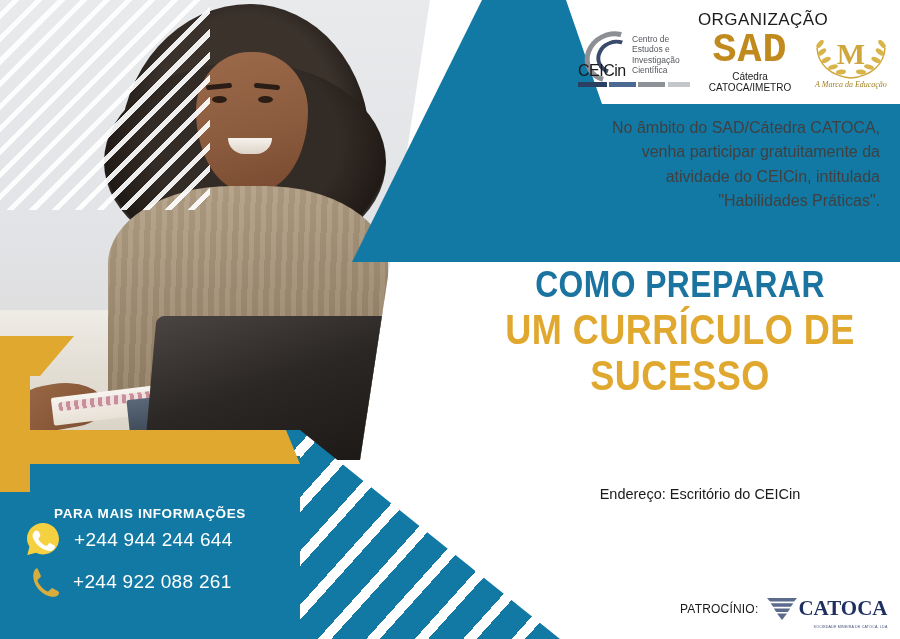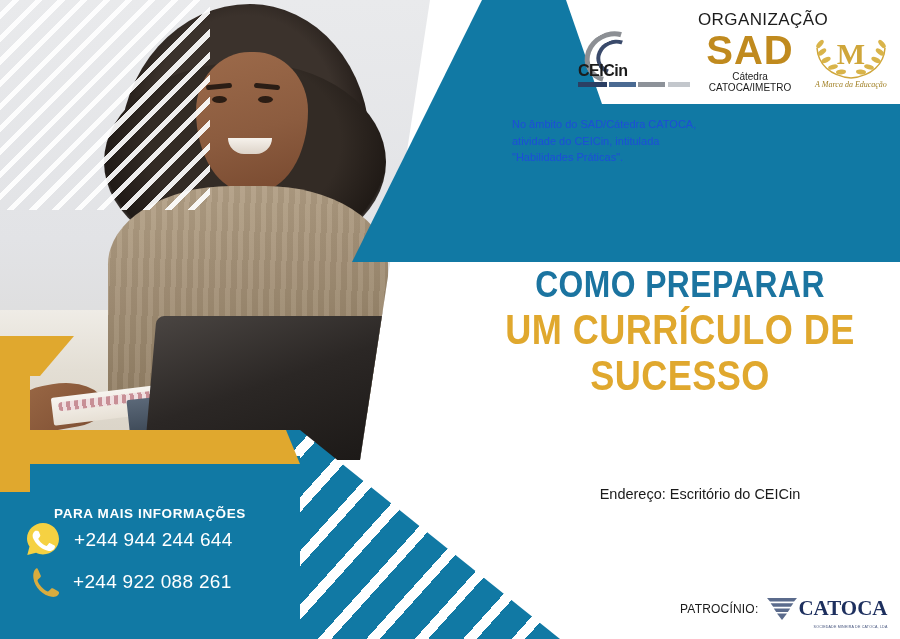--- a/index.html
+++ b/index.html
@@ -165,59 +165,59 @@
     transform:rotate(-28deg);
   }
   .ceicin-swirl2{
     position:absolute;left:20px;top:12px;width:30px;height:26px;
     border:4px solid #3a4a6b;border-radius:50%;
     border-right-color:transparent;border-bottom-color:transparent;
     transform:rotate(-24deg);
   }
   .ceicin-word{
     position:absolute;left:2px;top:34px;
-    font-weight:bold;font-size:16px;letter-spacing:-.5px;color:#1b1b1b;
+    font-weight:normal;font-size:16px;letter-spacing:-.5px;color:#1b1b1b;
   }
   .ceicin-sub{
     position:absolute;left:56px;top:6px;width:60px;
     font-size:8.5px;line-height:1.22;color:#54585e;
   }
   .ceicin-bars{
     position:absolute;left:2px;top:54px;width:112px;height:5px;
     background:linear-gradient(90deg,
       #2b3f63 0 26%, #ffffff 26% 28%,
       #4a6a92 28% 52%, #ffffff 52% 54%,
       #8d9299 54% 78%, #ffffff 78% 80%,
       #c3c7cc 80% 100%);
   }
 
   .logo-sad{position:relative;width:104px;height:92px;text-align:center;}
   .org-label{
     font-size:17px;letter-spacing:.4px;color:#1b1b1b;margin:0 0 1px;
   }
   .sad-mark{
-    font-family:Liberation Sans, sans-serif;font-weight:bold;
+    font-family:Liberation Mono, monospace;font-weight:bold;
     font-size:40px;line-height:.98;color:var(--sad-gold);
     letter-spacing:1px;
   }
   .sad-sub{font-size:10px;color:#1b1b1b;margin-top:1px;}
 
   .logo-med{position:relative;width:86px;height:78px;text-align:center;}
   .wreath{position:relative;width:86px;height:58px;margin:0 auto;}
   .wreath svg{display:block;}
   .med-script{
     font-family:"Liberation Serif",serif;font-style:italic;
     font-size:8px;color:#a07f22;margin-top:-2px;
   }
 
   
   .intro{
     position:absolute;left:512px;top:116px;width:368px;
-    color:#1d4ed8;
-    font-size:11px;line-height:1.52;
+    text-align:right;color:#404040;
+    font-size:16px;line-height:1.52;
   }
   .headline{
     position:absolute;left:470px;top:266px;width:420px;
     text-align:center;
   }
   .hl-line{
     font-family:"Liberation Sans Narrow","Liberation Sans",sans-serif;
     font-weight:bold;
     font-size:38px;line-height:1.04;
     letter-spacing:.5px;
@@ -319,20 +319,21 @@
   <div class="gold-under"></div>
   <div class="gold-left"></div>
   <div class="gold-corner"></div>
 
   <div class="logos">
 
     <div class="logo-ceicin">
       <div class="ceicin-swirl"></div>
       <div class="ceicin-swirl2"></div>
       <div class="ceicin-word"><span>CEICin</span></div>
+      <div class="ceicin-sub">Centro de Estudos e Investigação Científica</div>
       <div class="ceicin-bars"></div>
     </div>
 
     <div class="logo-sad">
       <div class="org-label">ORGANIZAÇÃO</div>
       <div class="sad-mark">SAD</div>
       <div class="sad-sub">Cátedra CATOCA/IMETRO</div>
     </div>
 
     <div class="logo-med">
@@ -356,20 +357,21 @@
           </g>
           <text x="43" y="40" text-anchor="middle" font-family="Liberation Serif, serif" font-weight="bold" font-size="30" fill="#cfa63a">M</text>
         </svg>
       </div>
       <div class="med-script">A Marca da Educação</div>
     </div>
   </div>
 
   <div class="intro">
     <div>No âmbito do SAD/Cátedra CATOCA,</div>
+    <div>venha participar gratuitamente da</div>
     <div>atividade do CEICin, intitulada</div>
     <div>"Habilidades Práticas".</div>
   </div>
 
   <div class="headline">
     <div class="hl-line hl-1">COMO PREPARAR</div>
     <div class="hl-line hl-2">UM CURRÍCULO DE</div>
     <div class="hl-line hl-3">SUCESSO</div>
   </div>
 

